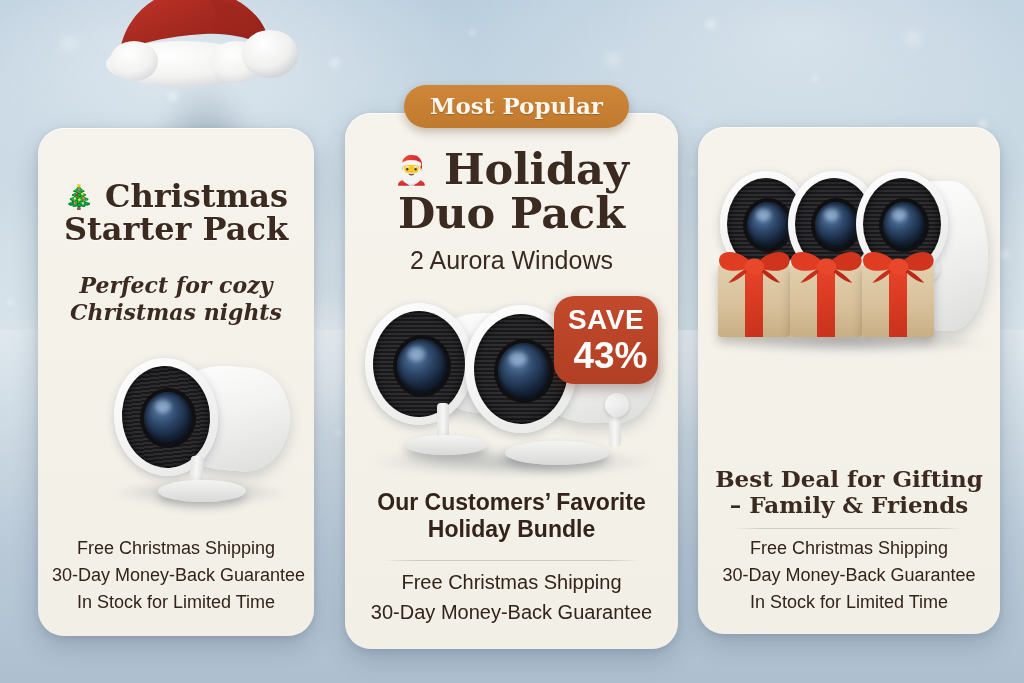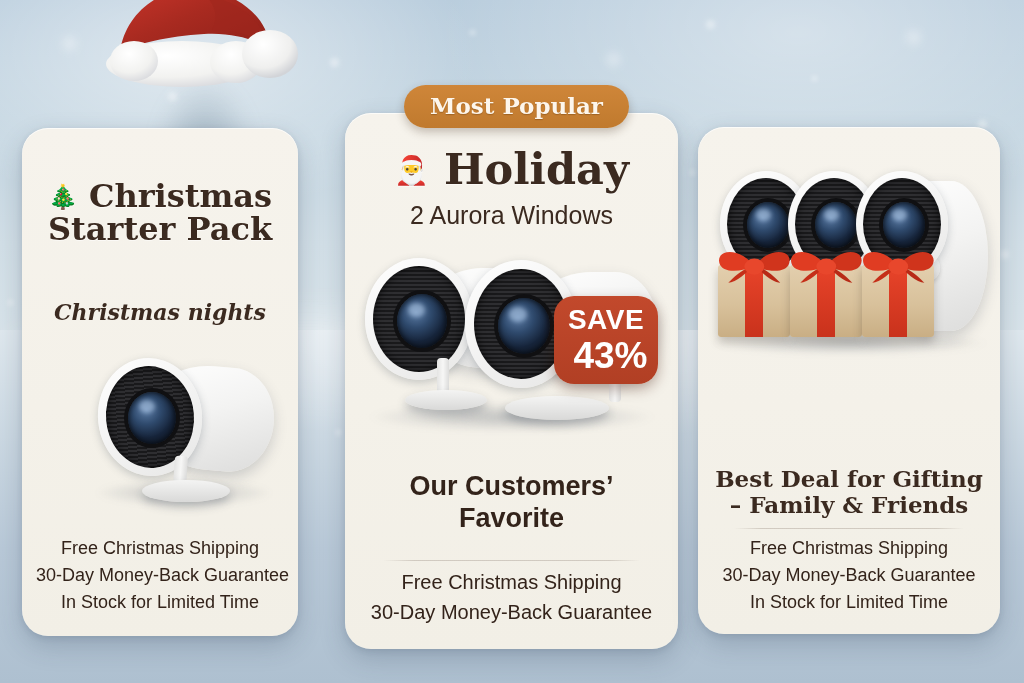--- a/index.html
+++ b/index.html
@@ -47,21 +47,21 @@
     border-radius:26px;
     box-shadow:0 10px 26px rgba(40,60,80,.22), 0 2px 6px rgba(40,60,80,.12);
     overflow:hidden;
   }
   .card::after{
     content:""; position:absolute; inset:0; border-radius:26px;
     box-shadow:inset 0 1px 0 rgba(255,255,255,.7);
     pointer-events:none;
   }
 
-  #card-starter { left:22px;  top:128px; width:276px; height:508px; }
+  #card-starter { left:38px;  top:128px; width:276px; height:508px; }
   #card-duo     { left:345px; top:113px; width:333px; height:536px; }
   #card-family  { left:698px; top:127px; width:302px; height:507px; }
 
   .card-inner { position:relative; width:100%; height:100%; display:flex;
                 flex-direction:column; align-items:center; padding:0 14px; }
 
   
   .title {
     font-family:"DejaVu Serif", serif;
     font-weight:bold;
@@ -214,21 +214,21 @@
     <div style="height:52px"></div>
 
     <div class="title" style="font-size:32px">
       <span style="font-size:24px;vertical-align:2px">🎄</span>
       <span>Christmas</span><br>
       <span>Starter Pack</span>
     </div>
 
 
     <div class="tagline" style="font-size:22px;margin-top:26px">
-      <br>
+      <span>Perfect for cozy</span><br>
       <span>Christmas nights</span>
     </div>
 
     <div class="stage" style="height:180px;margin-top:14px">
       <div class="pj-shadow" style="left:58px;top:140px;width:180px;height:26px"></div>
       <div class="pj-body" style="left:110px;top:26px;width:128px;height:104px;
            border-radius:50% 34% 34% 50% / 50%;transform:rotate(5deg)"></div>
       <div class="pj-rim" style="left:62px;top:18px;width:104px;height:118px;transform:rotate(-6deg)"></div>
       <div class="pj-face" style="left:70px;top:26px;width:88px;height:102px;transform:rotate(-6deg)"></div>
       <div class="pj-lens" style="left:92px;top:52px;width:48px;height:52px"></div>
@@ -278,20 +278,21 @@
   <ellipse cx="184" cy="68" rx="28" ry="24" fill="url(#pom)"></ellipse>
 </svg>
 
 <div class="card" id="card-duo">
   <div class="card-inner">
     <div style="height:34px"></div>
 
     <div class="title" style="font-size:43px">
       <span style="font-size:28px;vertical-align:4px">🎅</span>
       <span>Holiday</span><br>
+      <span>Duo Pack</span>
     </div>
 
     <div class="subtitle" style="font-size:25px;margin-top:10px">2 Aurora Windows</div>
 
     <div class="stage" style="height:200px;margin-top:10px;width:310px">
       <div class="pj-shadow" style="left:10px;top:162px;width:290px;height:30px"></div>
 
       <div class="pj-body" style="left:66px;top:28px;width:120px;height:100px;
            border-radius:50% 32% 32% 50% / 50%"></div>
       <div class="pj-rim" style="left:8px;top:18px;width:108px;height:122px"></div>
@@ -306,22 +307,23 @@
       <div class="pj-face" style="left:117px;top:29px;width:94px;height:110px"></div>
       <div class="pj-lens" style="left:141px;top:58px;width:52px;height:56px"></div>
       <div class="pj-stem" style="left:252px;top:118px;width:12px;height:44px"></div>
       <div class="pj-base" style="left:148px;top:156px;width:104px;height:24px"></div>
       <div style="position:absolute;left:248px;top:108px;width:24px;height:24px;border-radius:50%;
            background:linear-gradient(150deg,#fff,#dedede);box-shadow:0 2px 4px rgba(0,0,0,.15)"></div>
     </div>
 
     <div class="grow"></div>
 
-    <div class="pitch" style="font-size:27px;margin-bottom:16px">
+    <div class="pitch" style="font-size:23px;margin-bottom:8px">
       <span>Our Customers’ Favorite</span><br>
+      <span>Holiday Bundle</span>
     </div>
 
     <div class="divider"></div>
 
     <div class="perks" style="margin-bottom:22px">
       <div class="perk" style="font-size:20px">
         <b>Free Christmas Shipping</b><span class="lite"></span>
       </div>
       <div class="perk" style="font-size:20px">
         <b>30-Day</b><span class="lite"> Money-Back Guarantee</span>

